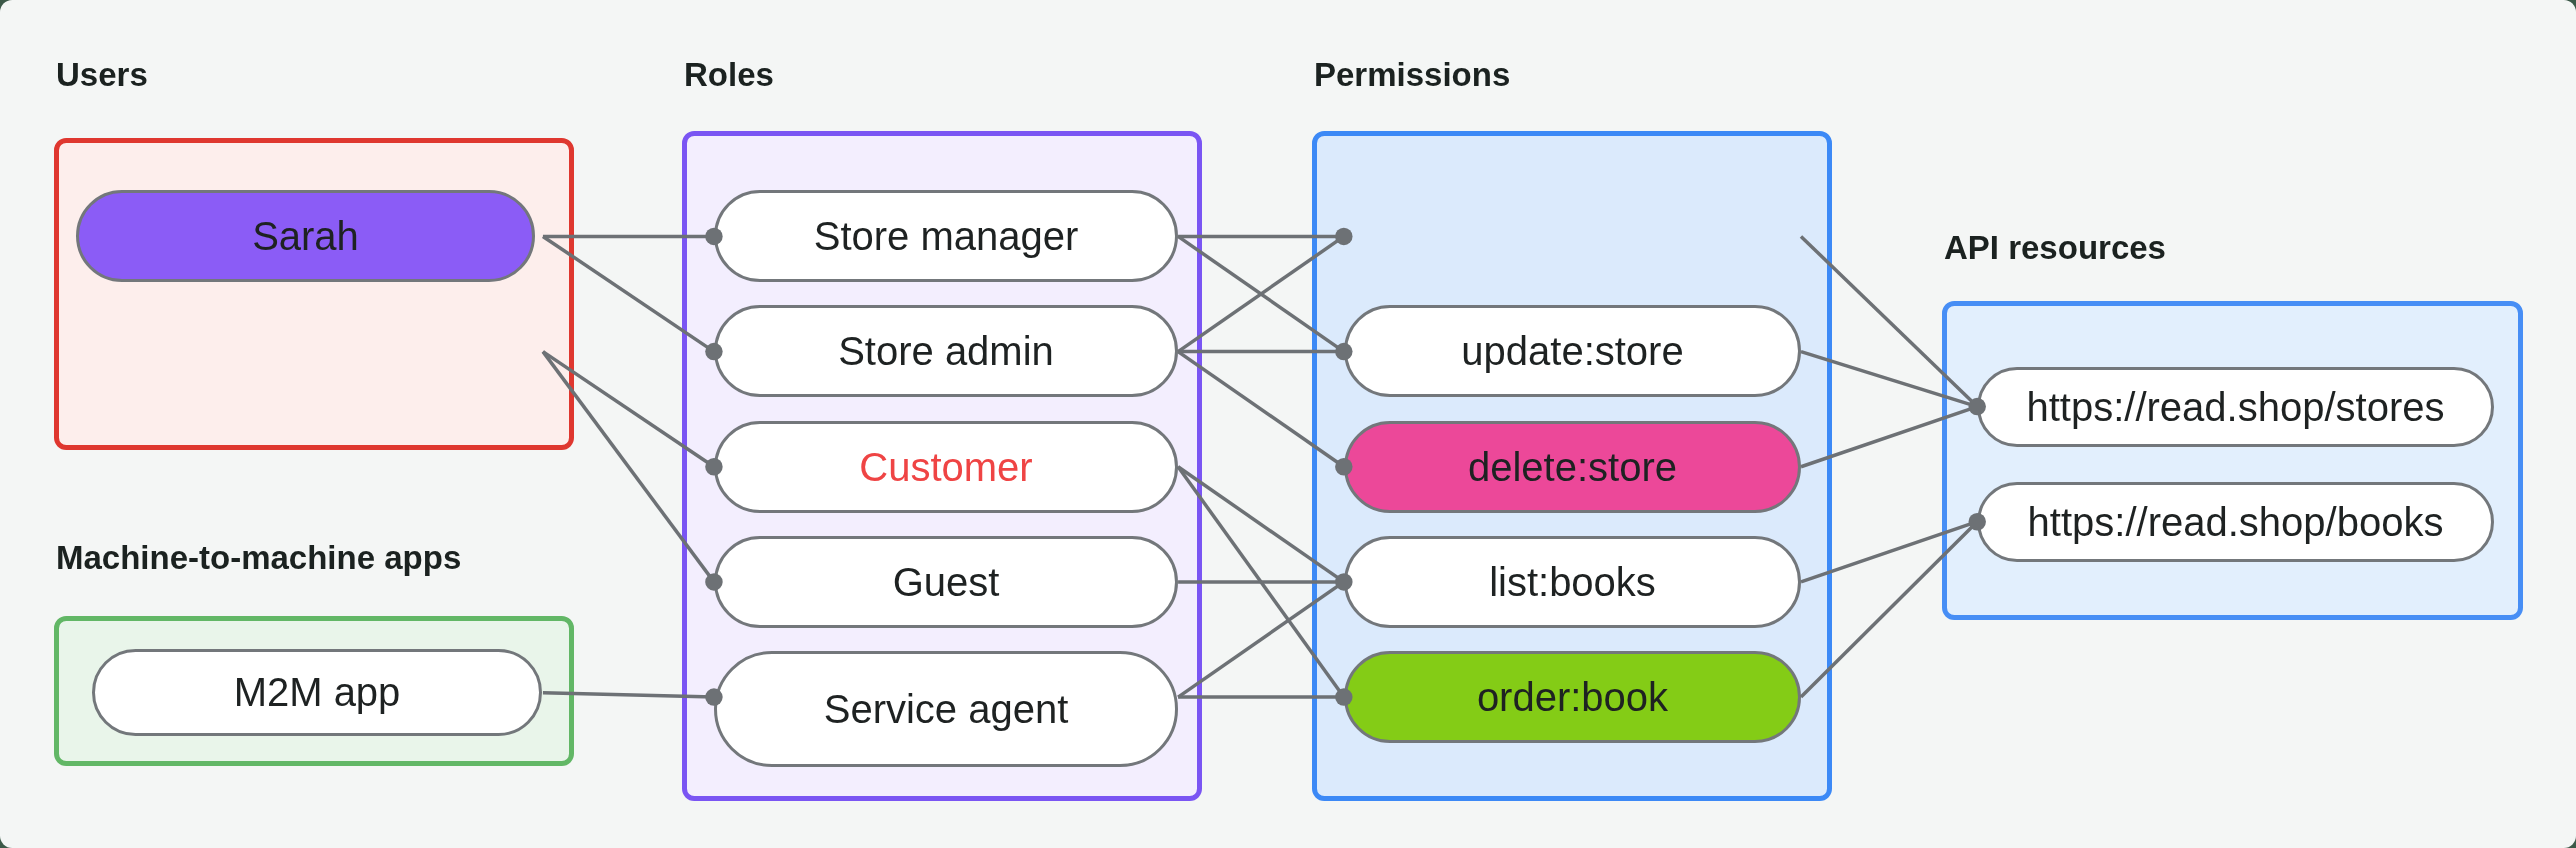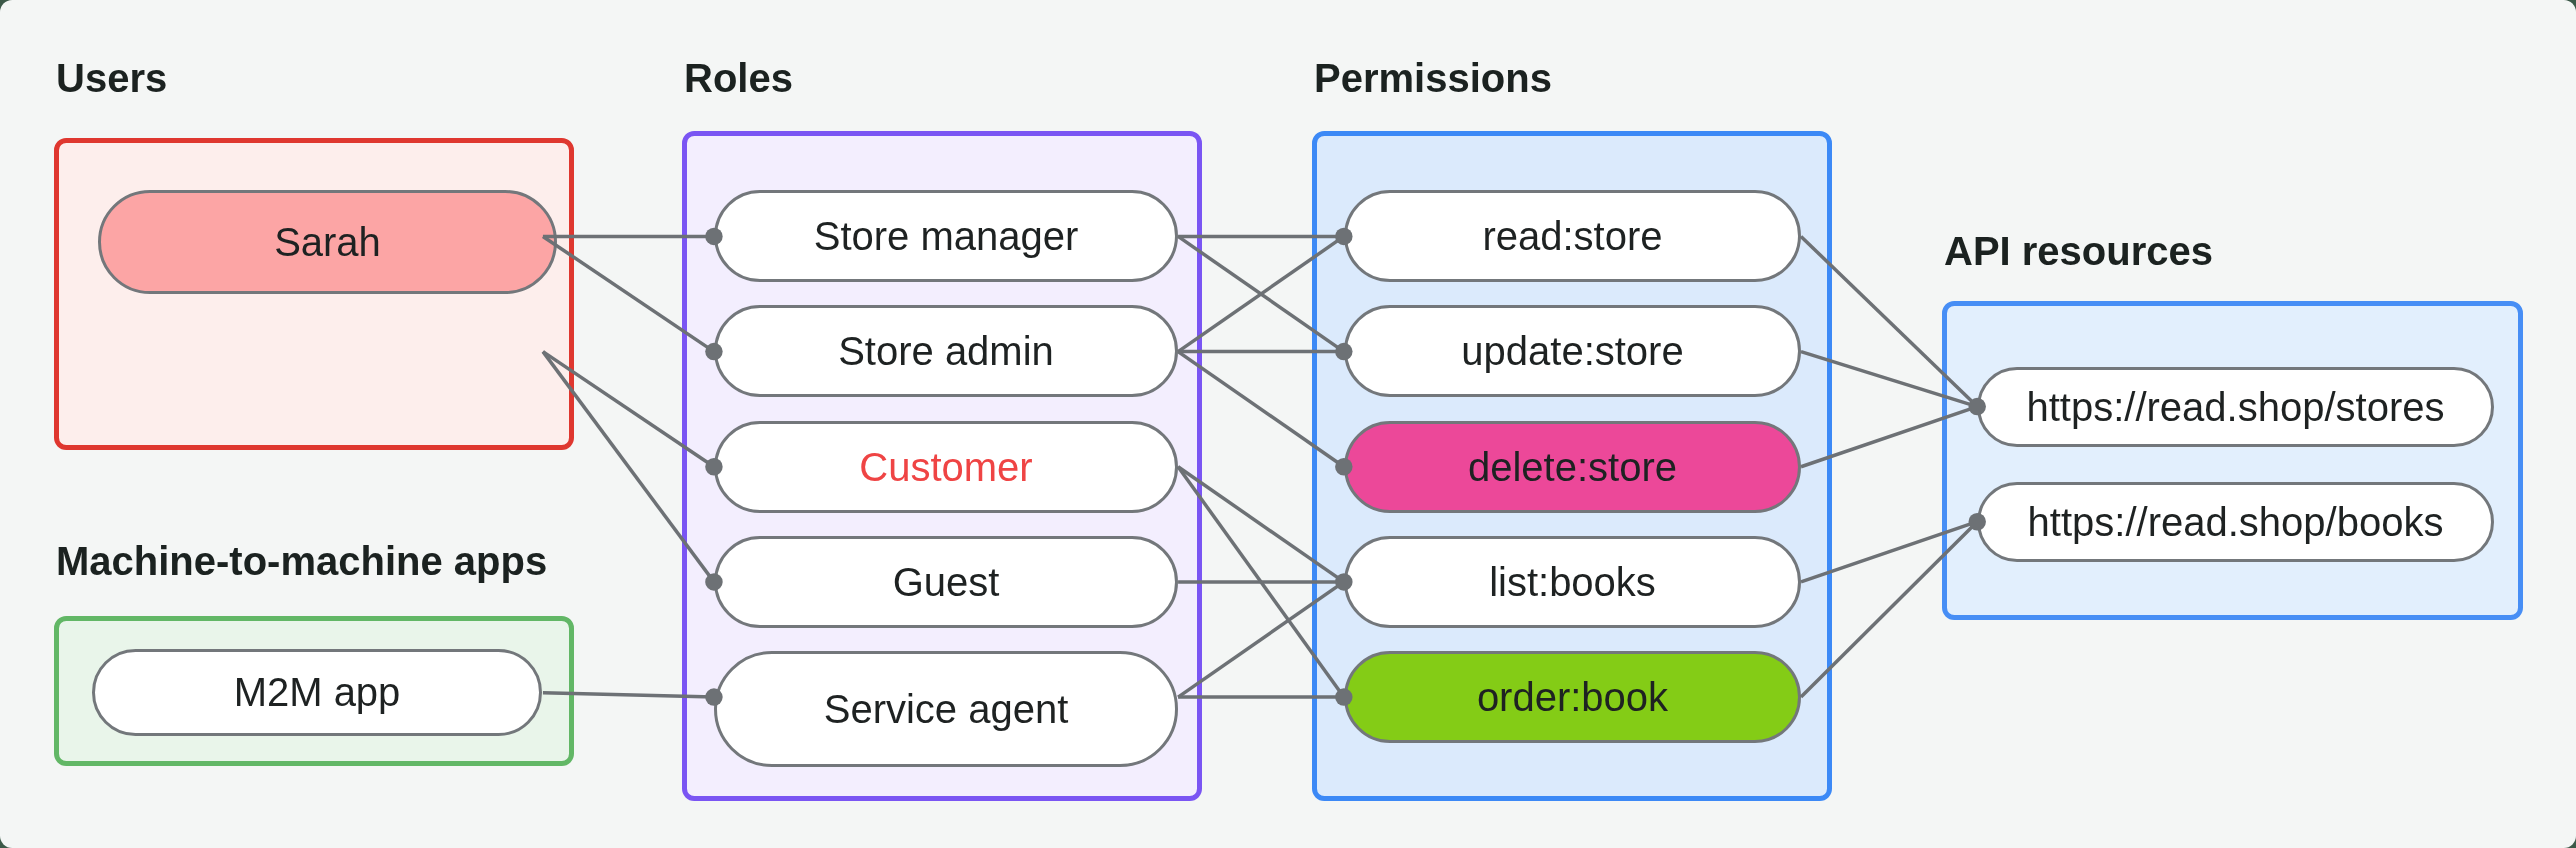--- a/index.html
+++ b/index.html
@@ -11,21 +11,21 @@
     position: relative;
     width: 2576px;
     height: 848px;
     border-radius: 12.2px;
     overflow: hidden;
     background: #f4f6f5;
     font-family: "Liberation Sans", sans-serif;
   }
   .glabel {
     position: absolute;
-    font-size: 40px;
+    font-size: 33px;
     font-weight: 600;
     color: #1b2220;
     white-space: nowrap;
     z-index: 1;
   }
   .gbox {
     position: absolute;
     border-radius: 12.2px;
     border: 5.2px solid transparent;
     box-sizing: border-box;
@@ -103,28 +103,27 @@
       <circle cx="818" cy="667" r="10" fill="#6d7175"></circle>
       <circle cx="818" cy="799" r="10" fill="#6d7175"></circle>
       <circle cx="1540" cy="271" r="10" fill="#6d7175"></circle>
       <circle cx="1540" cy="403" r="10" fill="#6d7175"></circle>
       <circle cx="1540" cy="535" r="10" fill="#6d7175"></circle>
       <circle cx="1540" cy="667" r="10" fill="#6d7175"></circle>
       <circle cx="1540" cy="799" r="10" fill="#6d7175"></circle>
       <circle cx="2266" cy="466" r="10" fill="#6d7175"></circle>
       <circle cx="2266" cy="598" r="10" fill="#6d7175"></circle>
     </svg>
-<div class="pill" style="left: 98px; top: 190px; width: 459px; height: 104px; background: #fca5a5; border-color: rgb(115, 119, 123); color: rgb(30, 34, 34);">Sarah</div>
+<div class="pill" style="left: 76px; top: 190px; width: 459px; height: 92px; background: #8b5cf6; border-color: rgb(115, 119, 123); color: rgb(30, 34, 34);">Sarah</div>
     <div class="pill" style="left: 92px; top: 649px; width: 450px; height: 87px; background: rgb(255, 255, 255); border-color: rgb(115, 119, 123); color: rgb(30, 34, 34);">M2M app</div>
     <div class="pill" style="left: 714px; top: 190px; width: 464px; height: 92px; background: rgb(255, 255, 255); border-color: rgb(115, 119, 123); color: rgb(30, 34, 34);">Store manager</div>
     <div class="pill" style="left: 714px; top: 305px; width: 464px; height: 92px; background: rgb(255, 255, 255); border-color: rgb(115, 119, 123); color: rgb(30, 34, 34);">Store admin</div>
     <div class="pill" style="left: 714px; top: 421px; width: 464px; height: 92px; background: rgb(255, 255, 255); border-color: rgb(115, 119, 123); color: #ef4444;">Customer</div>
     <div class="pill" style="left: 714px; top: 536px; width: 464px; height: 92px; background: rgb(255, 255, 255); border-color: rgb(115, 119, 123); color: rgb(30, 34, 34);">Guest</div>
     <div class="pill" style="left: 714px; top: 651px; width: 464px; height: 116px; background: rgb(255, 255, 255); border-color: rgb(115, 119, 123); color: rgb(30, 34, 34);">Service agent</div>
-    <div class="pill" style="left: 1344px; top: 190px; width: 457px; height: 92px; background: rgb(255, 255, 255); border-color: rgb(115, 119, 123); color: rgb(30, 34, 34);">read:store</div>
     <div class="pill" style="left: 1344px; top: 305px; width: 457px; height: 92px; background: rgb(255, 255, 255); border-color: rgb(115, 119, 123); color: rgb(30, 34, 34);">update:store</div>
     <div class="pill" style="left: 1344px; top: 421px; width: 457px; height: 92px; background: #ec4899; border-color: rgb(115, 119, 123); color: rgb(30, 34, 34);">delete:store</div>
     <div class="pill" style="left: 1344px; top: 536px; width: 457px; height: 92px; background: rgb(255, 255, 255); border-color: rgb(115, 119, 123); color: rgb(30, 34, 34);">list:books</div>
     <div class="pill" style="left: 1344px; top: 651px; width: 457px; height: 92px; background: #84cc16; border-color: rgb(115, 119, 123); color: rgb(30, 34, 34);">order:book</div>
     <div class="pill" style="left: 1977px; top: 367px; width: 517px; height: 80px; background: rgb(255, 255, 255); border-color: rgb(115, 119, 123); color: rgb(30, 34, 34);">https://read.shop/stores</div>
     <div class="pill" style="left: 1977px; top: 482px; width: 517px; height: 80px; background: rgb(255, 255, 255); border-color: rgb(115, 119, 123); color: rgb(30, 34, 34);">https://read.shop/books</div>
   </div>
 
 
 </body></html>

